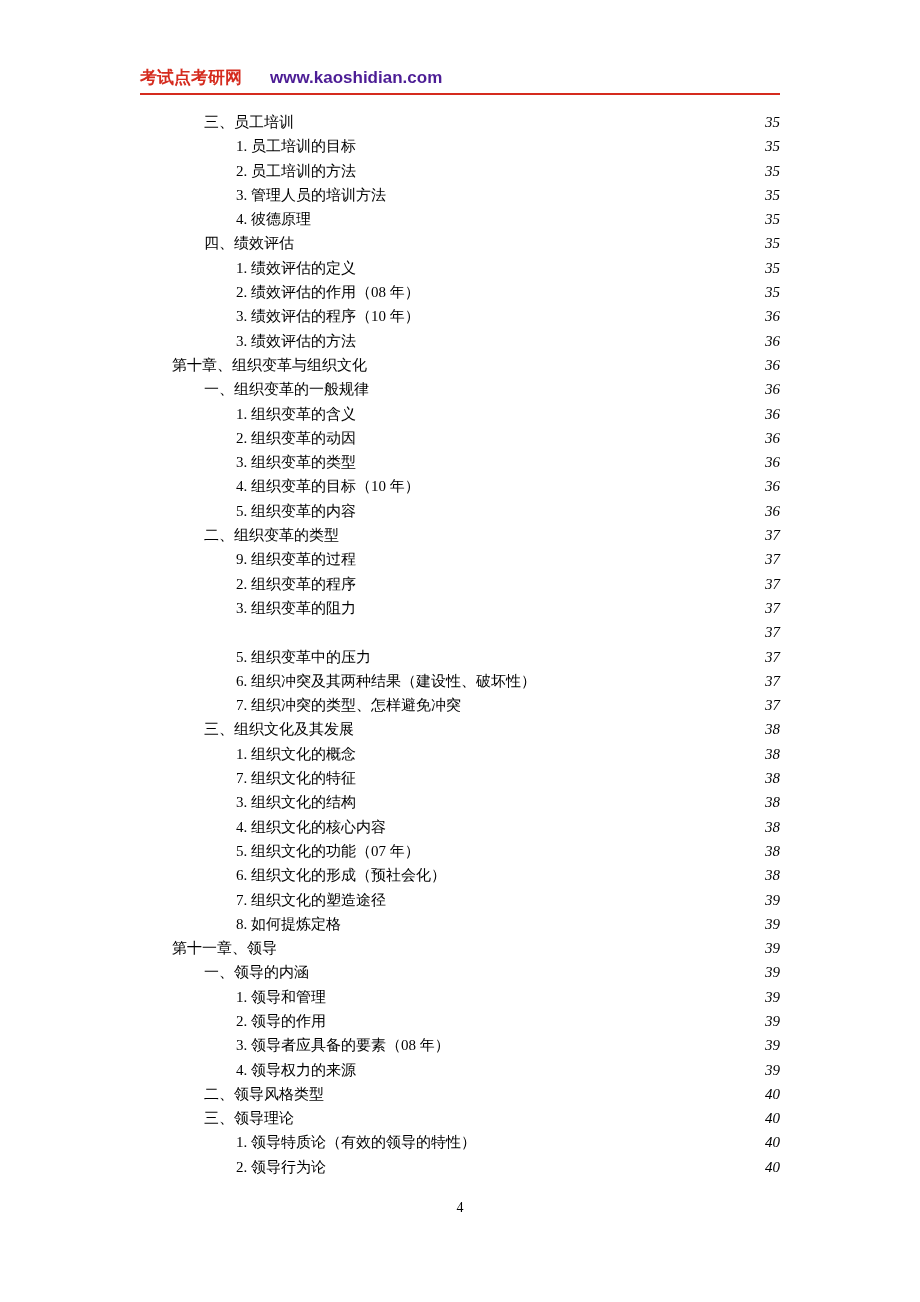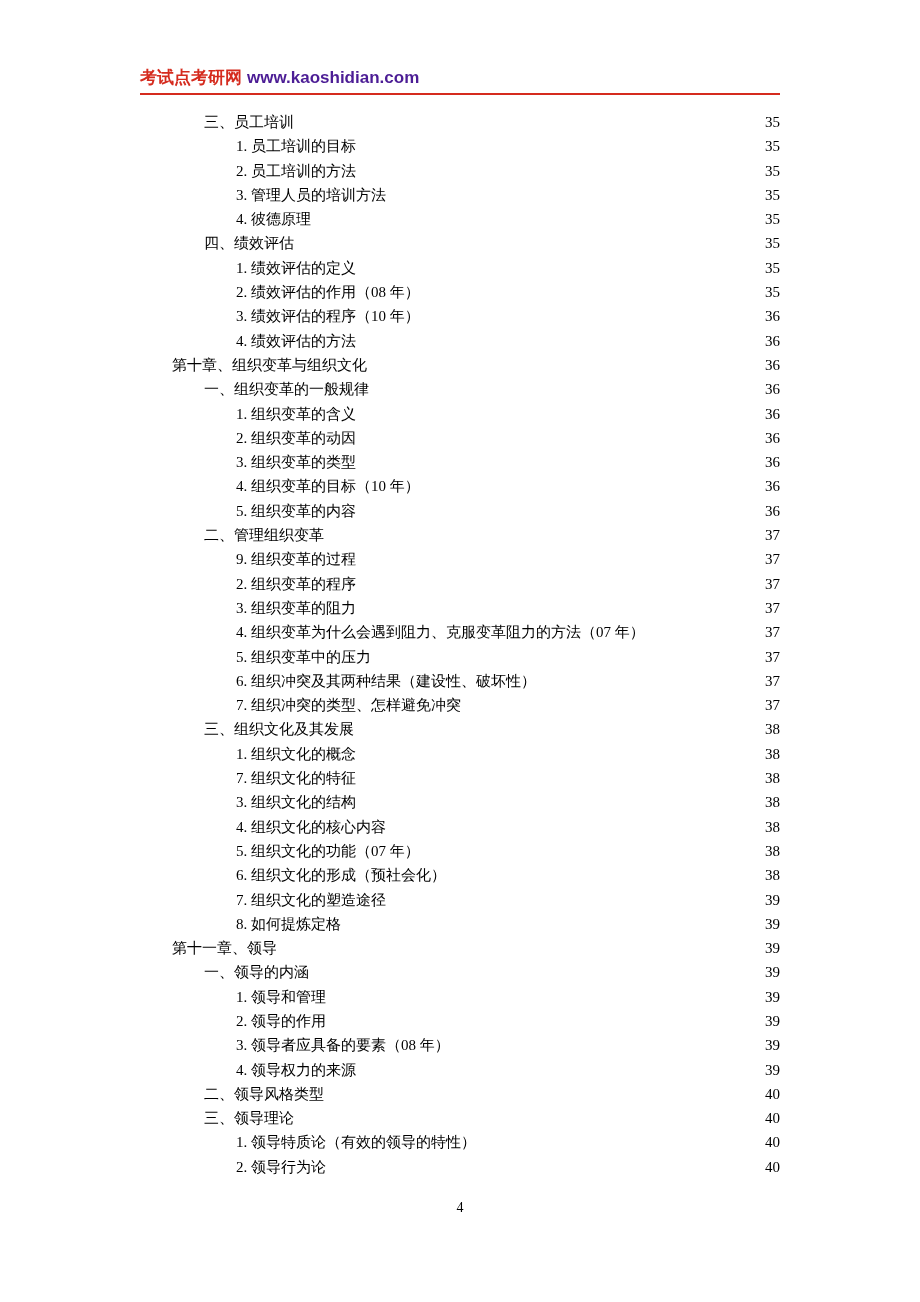--- a/index.html
+++ b/index.html
@@ -20,21 +20,21 @@
     position: absolute;
     top: 66px;
     left: 140px;
     right: 140px;
     border-bottom: 2px solid #d52b1e;
     padding-bottom: 4px;
   }
   .header-text {
     display: flex;
     align-items: baseline;
-    gap: 5px;
+    gap: 28px;
   }
   .site-name {
     color: #d52b1e;
     font-weight: bold;
     font-size: 17px;
     font-family: "SimHei", "黑体", sans-serif;
   }
   .site-url {
     color: #4c1d95;
     font-weight: bold;
@@ -70,20 +70,21 @@
   .toc-dots::after {
     content: "..............................................................................................................................................................................................";
     position: absolute;
     left: 0;
     right: 0;
     overflow: hidden;
   }
   .toc-page {
     flex: 0 0 auto;
     padding-left: 2px;
+    font-style: italic;
   }
   .page-number {
     position: absolute;
     bottom: 86px;
     left: 0;
     right: 0;
     text-align: center;
     font-size: 14px;
   }
 </style>
@@ -137,21 +138,21 @@
       <span class="toc-title">2. 绩效评估的作用（08 年）</span>
       <span class="toc-dots"></span>
       <span class="toc-page">35</span>
     </div>
     <div class="toc-row indent-3">
       <span class="toc-title">3. 绩效评估的程序（10 年）</span>
       <span class="toc-dots"></span>
       <span class="toc-page">36</span>
     </div>
     <div class="toc-row indent-3">
-      <span class="toc-title">4. 绩效评估的方法</span>
+      <span class="toc-title">3. 绩效评估的方法</span>
       <span class="toc-dots"></span>
       <span class="toc-page">36</span>
     </div>
     <div class="toc-row indent-1">
       <span class="toc-title">第十章、组织变革与组织文化</span>
       <span class="toc-dots"></span>
       <span class="toc-page">36</span>
     </div>
     <div class="toc-row indent-2">
       <span class="toc-title">一、组织变革的一般规律</span>
@@ -177,41 +178,40 @@
       <span class="toc-title">4. 组织变革的目标（10 年）</span>
       <span class="toc-dots"></span>
       <span class="toc-page">36</span>
     </div>
     <div class="toc-row indent-3">
       <span class="toc-title">5. 组织变革的内容</span>
       <span class="toc-dots"></span>
       <span class="toc-page">36</span>
     </div>
     <div class="toc-row indent-2">
-      <span class="toc-title">二、管理组织变革</span>
+      <span class="toc-title">二、组织变革的类型</span>
       <span class="toc-dots"></span>
       <span class="toc-page">37</span>
     </div>
     <div class="toc-row indent-3">
       <span class="toc-title">9. 组织变革的过程</span>
       <span class="toc-dots"></span>
       <span class="toc-page">37</span>
     </div>
     <div class="toc-row indent-3">
       <span class="toc-title">2. 组织变革的程序</span>
       <span class="toc-dots"></span>
       <span class="toc-page">37</span>
     </div>
     <div class="toc-row indent-3">
       <span class="toc-title">3. 组织变革的阻力</span>
       <span class="toc-dots"></span>
       <span class="toc-page">37</span>
     </div>
     <div class="toc-row indent-3">
-      <span class="toc-title">4. 组织变革为什么会遇到阻力、克服变革阻力的方法（07 年）</span>
       <span class="toc-dots"></span>
       <span class="toc-page">37</span>
     </div>
     <div class="toc-row indent-3">
       <span class="toc-title">5. 组织变革中的压力</span>
       <span class="toc-dots"></span>
       <span class="toc-page">37</span>
     </div>
     <div class="toc-row indent-3">
       <span class="toc-title">6. 组织冲突及其两种结果（建设性、破坏性）</span>

